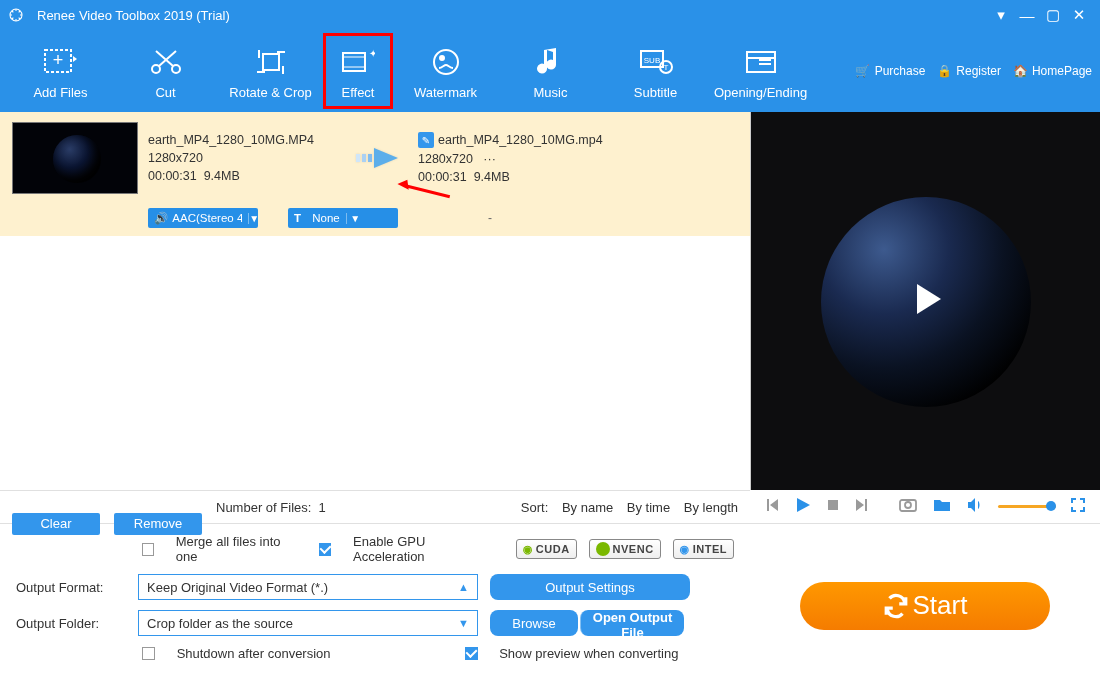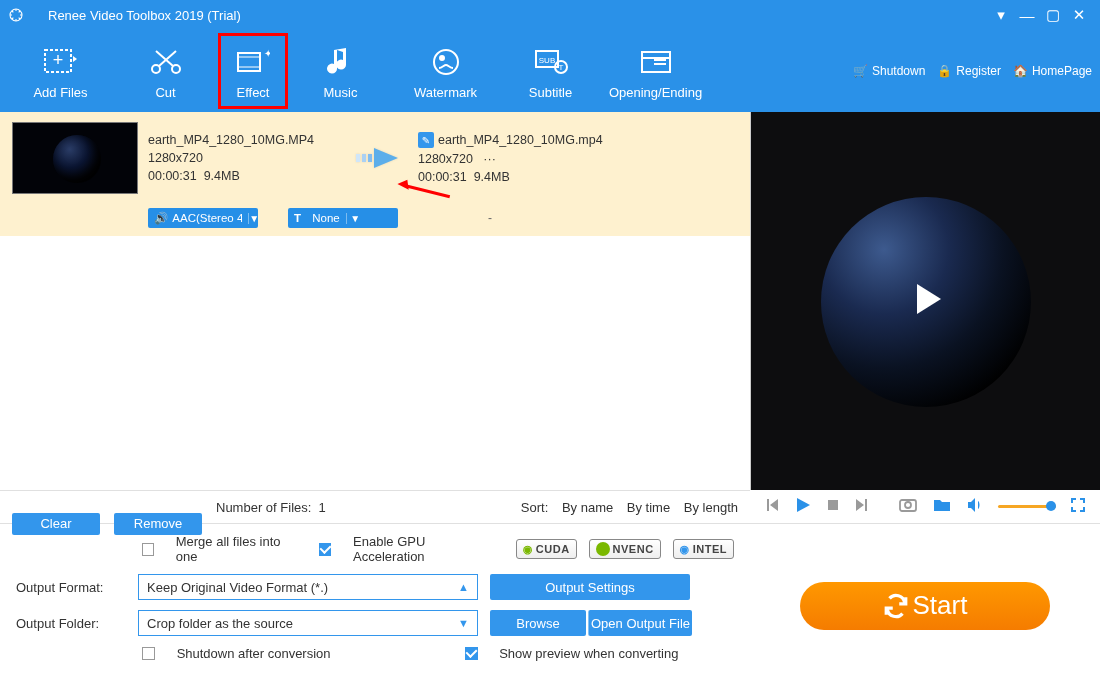--- a/index.html
+++ b/index.html
@@ -1,19 +1,19 @@
 <!DOCTYPE html>
 <html><head>
 <meta charset="utf-8">
 <style>
   * { box-sizing: border-box; margin: 0; padding: 0; font-family: "Segoe UI", Arial, sans-serif; }
   body { width: 1100px; height: 680px; background: #fff; overflow: hidden; }
 
   .titlebar { background: #2a91e8; height: 30px; display: flex; align-items: center; padding: 0 8px; color: #fff; font-size: 13px; }
-  .titlebar .title { flex: 1; display: flex; align-items: center; gap: 24px; }
+  .titlebar .title { flex: 1; display: flex; align-items: center; gap: 13px; }
   .titlebar .title svg { width: 16px; height: 16px; }
   .win-btn { width: 26px; text-align: center; cursor: pointer; font-size: 15px; }
 
   .toolbar { background: #2a91e8; height: 82px; display: flex; align-items: center; color: #fff; padding: 0 8px; }
   .tool { width: 105px; height: 76px; display: flex; flex-direction: column; align-items: center; justify-content: center; cursor: pointer; font-size: 13px; gap: 4px; }
   .tool.effect { border: 3px solid red; box-sizing: border-box; width: 70px; }
   .tool-ico { height: 38px; display:flex; align-items:center; justify-content:center; }
   .toolbar .spacer { flex: 1; }
   .tlinks { display:flex; gap:12px; font-size:12px; align-items:center; }
   .tlink { display:flex; align-items:center; gap:4px; cursor:pointer; }
@@ -52,21 +52,21 @@
   .pb { color:#9a9a9a; cursor:pointer; }
   .pb.blue { color:#2a91e8; }
   .vol-line { height:3px; background:linear-gradient(to right,#f6a623 60px,#ddd 60px); width:70px; position:relative; border-radius:2px;}
   .vol-line::after { content:""; width:10px; height:10px; background:#2a91e8; border-radius:50%; position:absolute; right:0; top:-4px; }
 
   .bottom { padding:10px 16px; font-size:13px; color:#333; }
   .row { display:flex; align-items:center; margin-bottom:10px; gap:12px; }
   .lbl { width:110px; color:#333; }
   .combo { border:1px solid #3396ec; height:26px; width:340px; display:flex; align-items:center; padding:0 8px; cursor:pointer; position:relative; }
   .combo .car { margin-left:auto; color:#3396ec; font-size:11px; }
-  .btn-mid { background:#3396ec; color:#fff; border:none; height:26px; font-size:13px; cursor:pointer; border-radius:2px; }
+  .btn-mid { background:#3396ec; color:#fff; border:none; height:26px; font-size:13px; cursor:pointer; border-radius:8px; }
   .checks-left { display:flex; align-items:center; gap:9px; }
   .cbox { width:13px; height:13px; border:1px solid #999; display:inline-block; vertical-align:middle; background:#fff; }
   .cbox.on { border-color:#3396ec; background:#3396ec; position:relative; }
   .cbox.on::after { content:""; position:absolute; left:2px; top:-1px; width:5px; height:8px; border:solid #fff; border-width:0 2px 2px 0; transform:rotate(45deg); }
   .badge { height:20px; border:1px solid #888; border-radius:3px; padding:0 6px; font-size:11px; font-weight:bold; letter-spacing:0.5px; display:flex; align-items:center; gap:3px; color:#444; background:linear-gradient(#fff,#eee); }
   .badge .dot-g { width:14px; height:14px; background:#7ab800; border-radius:50%; display:inline-block; }
 
   .start-btn { background:linear-gradient(#ff9800,#f57c00); color:#fff; border:none; height:48px; width:250px; border-radius:24px; font-size:26px; font-weight:500; cursor:pointer; display:flex; align-items:center; justify-content:center; gap:4px; }
   .start-btn svg { width:26px; height:26px; }
 
@@ -105,48 +105,57 @@
   <div class="tool">
     <div class="tool-ico">
       <svg width="40" height="30" viewBox="0 0 40 30" stroke="#fff" fill="none" stroke-width="2">
           <circle cx="10" cy="22" r="4"></circle>
           <circle cx="30" cy="22" r="4"></circle>
           <path d="M13 19L30 4M27 19L10 4"></path>
         </svg>
     </div>
     <span>Cut</span>
   </div>
+  <div class="tool">
+    <div class="tool-ico">
+      <svg width="36" height="32" viewBox="0 0 36 32" stroke="#fff" fill="none" stroke-width="2">
+          <rect x="10" y="8" width="16" height="16"></rect>
+          <path d="M6 4v8M30 28v-8M4 26h8M32 6h-8"></path>
+        </svg>
+    </div>
+    <span>Rotate &amp; Crop</span>
+  </div>
   <div class="tool effect">
     <div class="tool-ico">
       <svg width="34" height="30" viewBox="0 0 34 30">
           <rect x="2" y="6" width="22" height="18" fill="none" stroke="#fff" stroke-width="2"></rect>
           <line x1="2" y1="10" x2="24" y2="10" stroke="#fff"></line>
           <line x1="2" y1="20" x2="24" y2="20" stroke="#fff"></line>
           <text x="28" y="10" fill="#fff" font-size="10">✦</text>
         </svg>
     </div>
     <span>Effect</span>
   </div>
   <div class="tool">
     <div class="tool-ico">
-      <svg width="28" height="32" viewBox="0 0 28 32" fill="#fff">
-          <path d="M10 4v18a5 5 0 1 1-3-4V4l12-2v16a5 5 0 1 1-3-4V6z"></path>
-        </svg>
-    </div>
-    <span>Music</span>
-  </div>
-  <div class="tool">
-    <div class="tool-ico">
       <svg width="34" height="32" viewBox="0 0 34 32" fill="none" stroke="#fff" stroke-width="2">
           <circle cx="17" cy="16" r="12"></circle>
           <circle cx="13" cy="12" r="2" fill="#fff"></circle>
           <path d="M10 22c3 0 5-3 7-3s4 3 7 3"></path>
         </svg>
     </div>
     <span>Watermark</span>
+  </div>
+  <div class="tool">
+    <div class="tool-ico">
+      <svg width="28" height="32" viewBox="0 0 28 32" fill="#fff">
+          <path d="M10 4v18a5 5 0 1 1-3-4V4l12-2v16a5 5 0 1 1-3-4V6z"></path>
+        </svg>
+    </div>
+    <span>Music</span>
   </div>
   <div class="tool">
     <div class="tool-ico">
       <svg width="36" height="30" viewBox="0 0 36 30" fill="none" stroke="#fff" stroke-width="2">
           <rect x="3" y="4" width="22" height="16"></rect>
           <text x="14" y="16" fill="#fff" font-size="8" text-anchor="middle" stroke="none">SUB</text>
           <circle cx="28" cy="20" r="6"></circle>
           <text x="28" y="23" fill="#fff" font-size="8" text-anchor="middle" stroke="none">T</text>
         </svg>
     </div>
@@ -160,21 +169,21 @@
           <line x1="16" y1="12" x2="28" y2="12"></line>
           <line x1="16" y1="16" x2="28" y2="16"></line>
         </svg>
     </div>
     <span>Opening/Ending</span>
   </div>
   <div class="spacer"></div>
   <div class="tlinks">
     <div class="tlink">
         <span>🛒</span>
-        <span>Shutdown</span>
+        <span>Purchase</span>
       </div>
     <div class="tlink">
         <span>🔒</span>
         <span>Register</span>
       </div>
     <div class="tlink">
         <span>🏠</span>
         <span>HomePage</span>
       </div>
   </div>
@@ -280,22 +289,22 @@
         </div>
         <button class="btn-mid" style="width:200px;">Output Settings</button>
       </div>
 
       <div class="row">
         <div class="lbl">Output Folder:</div>
         <div class="combo">
           <span>Crop folder as the source</span>
             <span class="car">▼</span>
         </div>
-        <button class="btn-mid" style="width:96px;">Browse</button>
-        <button class="btn-mid" style="width:104px;margin-left:-10px;border-left:1px solid rgba(255,255,255,0.4);">Open Output File</button>
+        <button class="btn-mid" style="width:88px;">Browse</button>
+        <button class="btn-mid" style="width:104px;margin-left:-10px;border-left:1px solid rgba(255,255,255,0.4);font-weight:bold;">Open Output File</button>
       </div>
 
       <div class="row" style="padding-left:126px;margin-bottom:16px;">
         <label class="checks-left"><span class="cbox"></span>&nbsp;<span>Shutdown after conversion</span></label>
         <div style="width:110px;"></div>
         <label class="checks-left"><span class="cbox on"></span>&nbsp;<span>Show preview when converting</span></label>
       </div>
     </div>
   </div>
 

